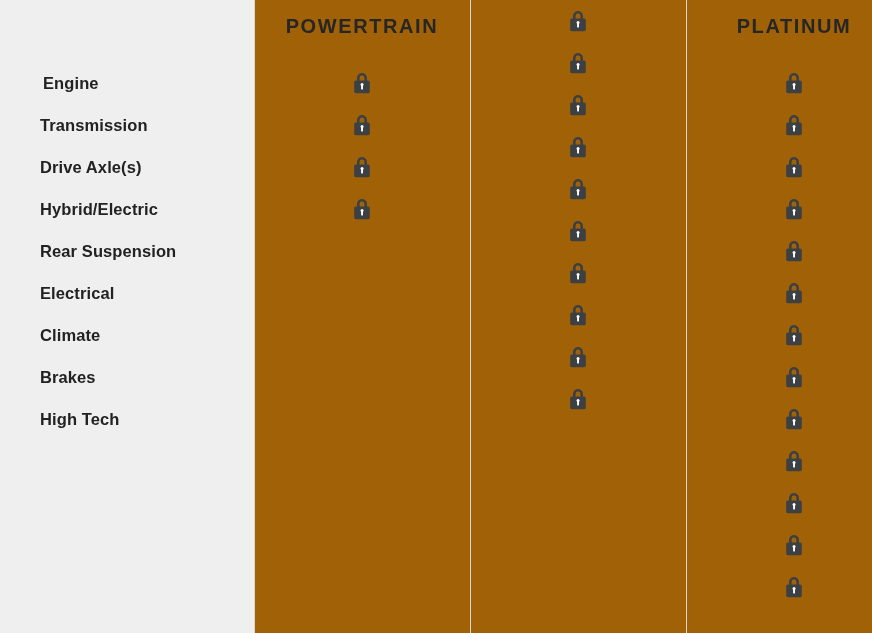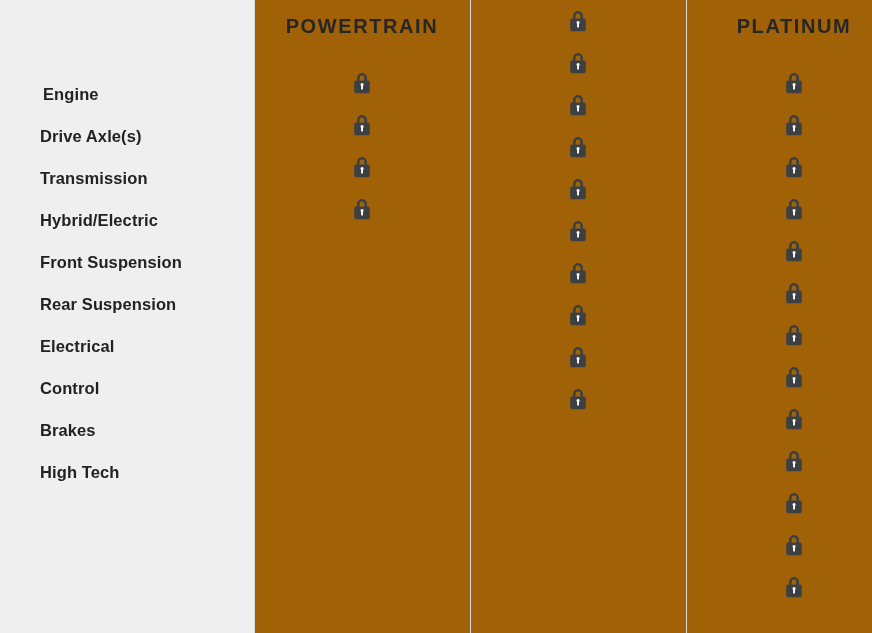--- a/index.html
+++ b/index.html
@@ -19,21 +19,21 @@
   
   .features-col {
     width: 254px;
     flex: 0 0 254px;
     background: #efefef;
     padding-top: 62px;
   }
   .feature-row {
     height: 42px;
     display: flex;
-    align-items: flex-end;
+    align-items: center;
     padding-left: 40px;
   }
   .feature-label {
     font-size: 16.5px;
     font-weight: bold;
     color: #222222;
     letter-spacing: 0.1px;
     white-space: nowrap;
   }
   .feature-row.first .feature-label { padding-left: 3px; }
@@ -86,39 +86,36 @@
 </head>
 <body>
 
 <div class="coverage-table">
 
   <div class="features-col">
     <div class="feature-row first">
       <span class="feature-label">Engine</span>
     </div>
     <div class="feature-row">
+      <span class="feature-label">Transmission</span>
+    </div>
+    <div class="feature-row">
       <span class="feature-label">Drive Axle(s)</span>
     </div>
     <div class="feature-row">
-      <span class="feature-label">Transmission</span>
-    </div>
-    <div class="feature-row">
       <span class="feature-label">Hybrid/Electric</span>
     </div>
     <div class="feature-row">
-      <span class="feature-label">Front Suspension</span>
-    </div>
-    <div class="feature-row">
       <span class="feature-label">Rear Suspension</span>
     </div>
     <div class="feature-row">
       <span class="feature-label">Electrical</span>
     </div>
     <div class="feature-row">
-      <span class="feature-label">Control</span>
+      <span class="feature-label">Climate</span>
     </div>
     <div class="feature-row">
       <span class="feature-label">Brakes</span>
     </div>
     <div class="feature-row">
       <span class="feature-label">High Tech</span>
     </div>
   </div>
 
   <div class="plan-col">

